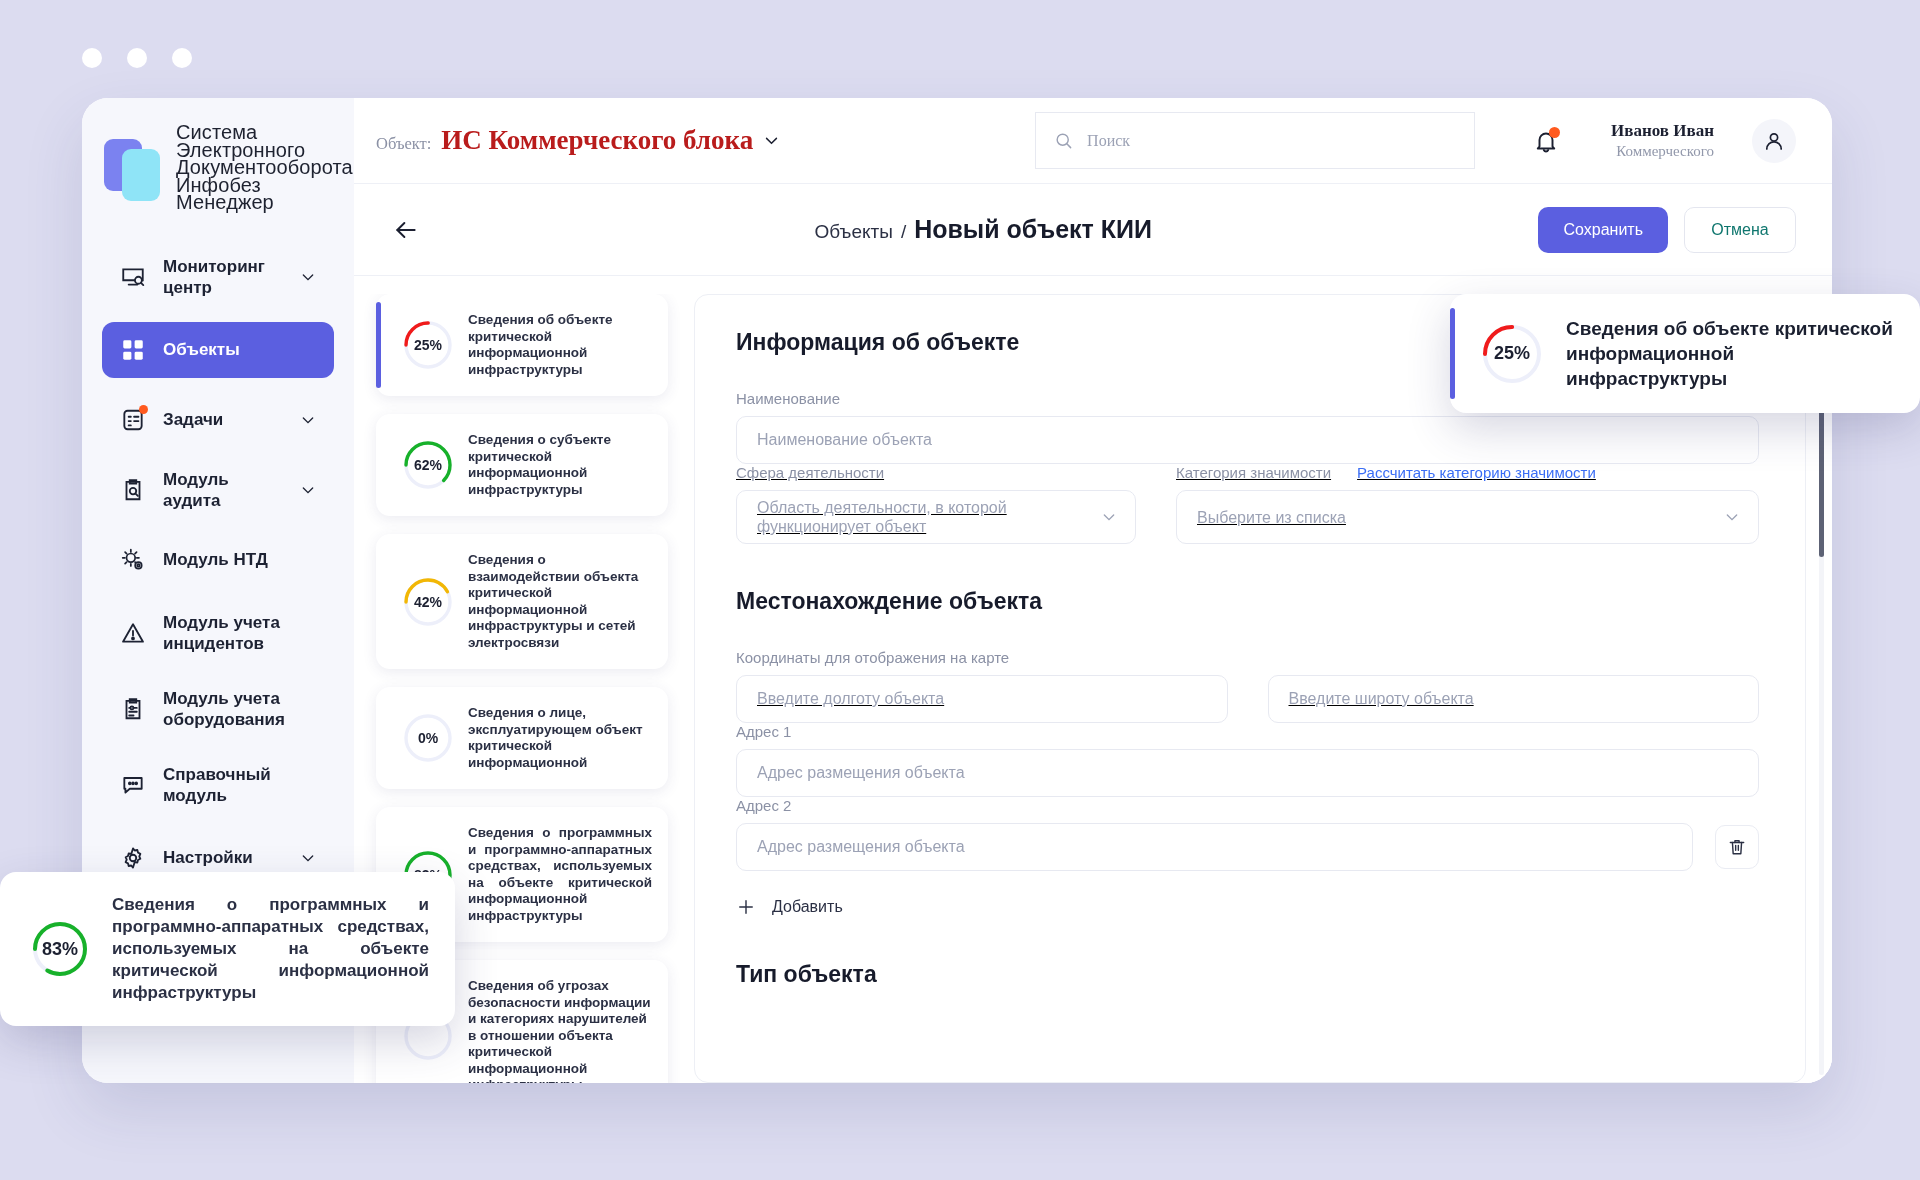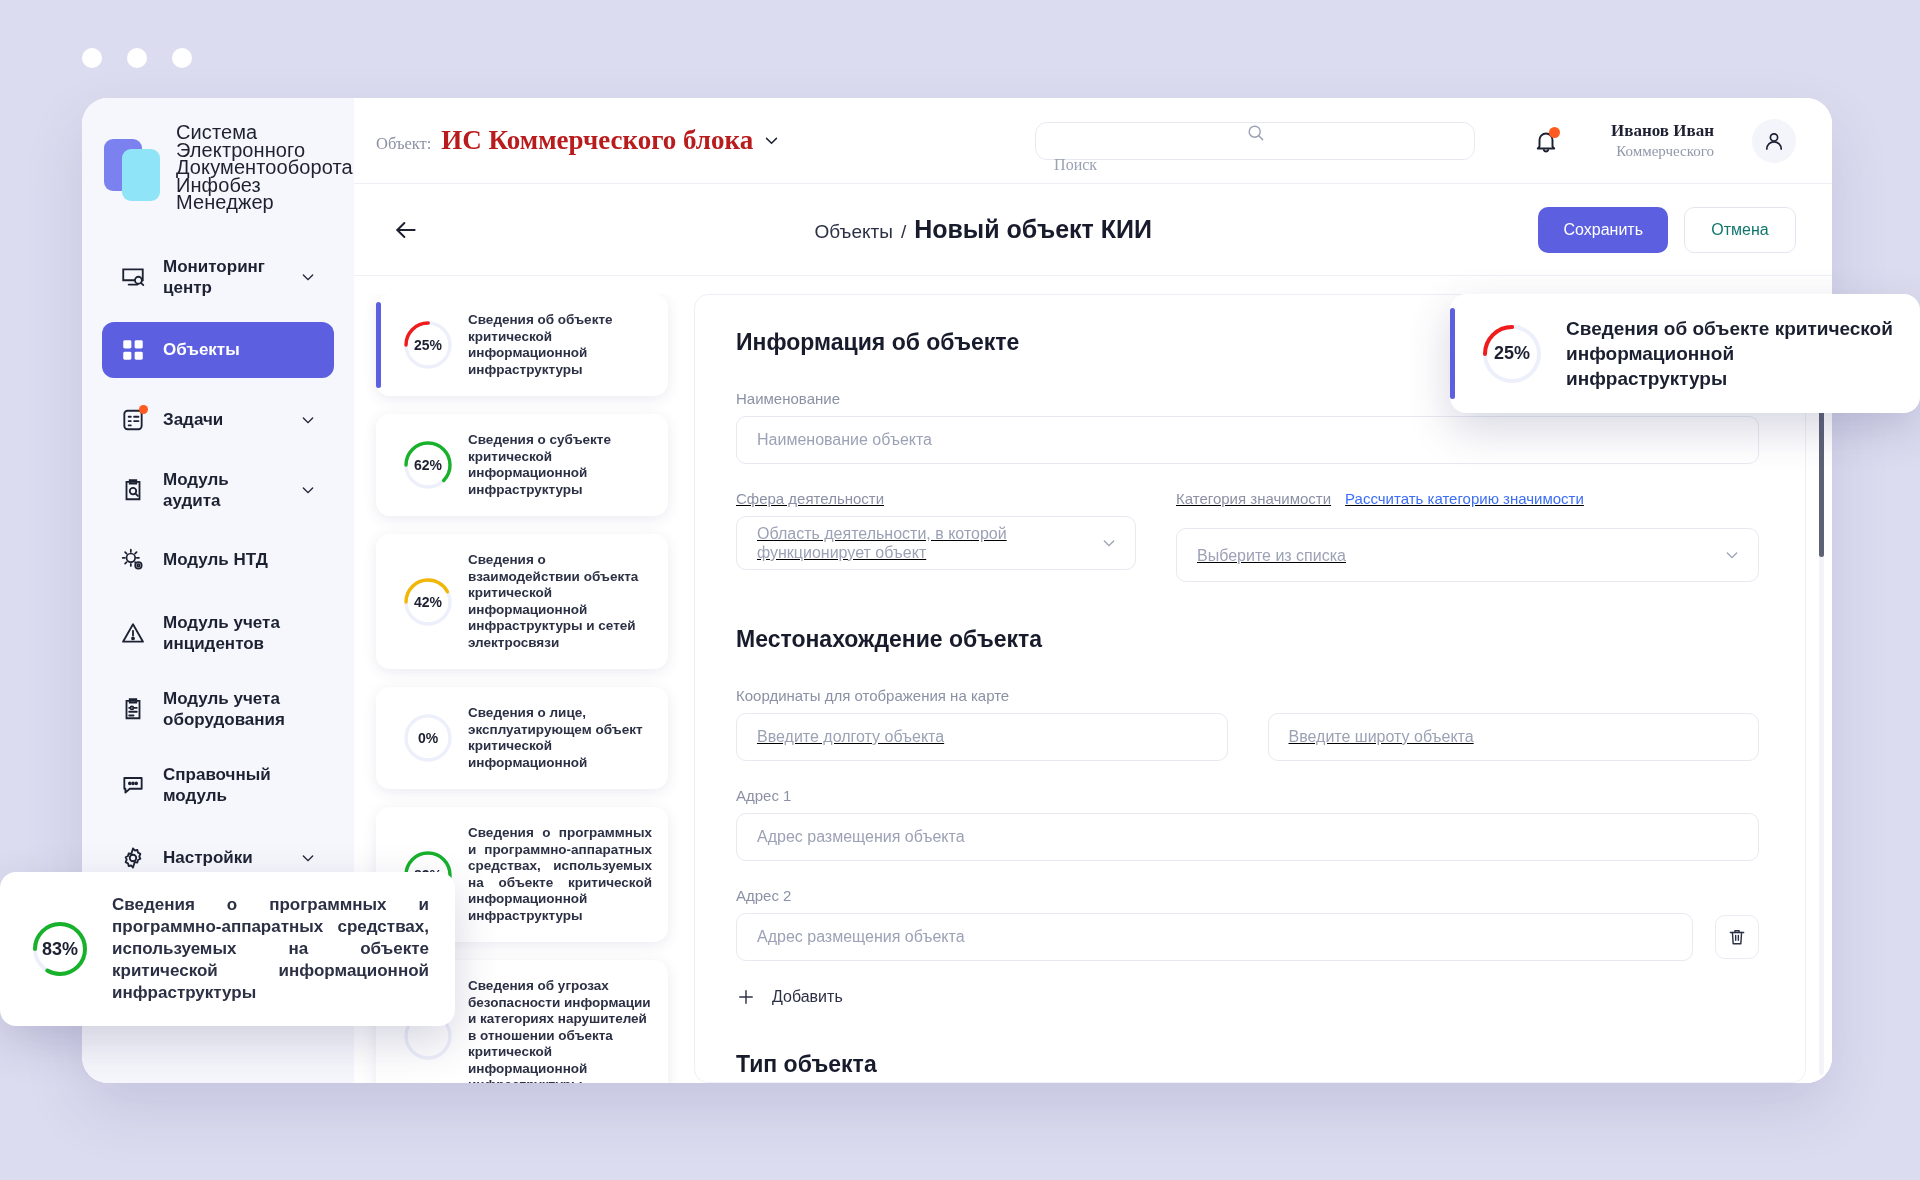--- a/index.html
+++ b/index.html
@@ -75,25 +75,24 @@
     font-family: Liberation Serif, serif;
   }
   .obj-picker { display: flex; align-items: baseline; gap: 10px; cursor: pointer; }
   .obj-label { font-size: 16.5px; color: #8b91a5; }
   .obj-value { font-size: 27px; font-weight: 700; color: #b91c1c; }
   .obj-chev { width: 17px; height: 17px; align-self: center; }
   .obj-chev svg { width: 17px; height: 17px; display: block; }
 
   .search {
     margin-left: auto;
-    width: 440px; height: 38px;
-    border: 1px solid #e7e9f1; border-radius: 12px;
+    width: 440px; height: 57px;
+    border: 1px solid #e7e9f1; border-radius: 0;
     display: flex; align-items: center; gap: 14px; padding: 0 18px;
     background: #fff;
-    flex-direction: column;
   }
   .search svg { width: 19px; height: 19px; display: block; flex: 0 0 19px; }
   .search input {
     border: 0; outline: 0; font-size: 16px; color: #2a2f42;
     font-family: inherit; width: 100%; background: transparent;
   }
   .search input::placeholder { color: #9ca2b5; }
 
   .bell { position: relative; width: 26px; height: 26px; margin-left: 40px; cursor: pointer; }
   .bell svg { width: 26px; height: 26px; display: block; }
@@ -175,23 +174,23 @@
   .row { display: flex; gap: 40px; }
   .col { flex: 1; min-width: 0; text-decoration: underline; }
   .col.narrow { flex: 0 0 400px; }
   .select {
     height: 54px; border: 1px solid #e7e9f1; border-radius: 10px;
     display: flex; align-items: center; justify-content: space-between; gap: 12px;
     padding: 0 18px 0 20px; font-size: 16px; color: #9ca2b5; background: #fff; cursor: pointer;
   }
   .select .txt { line-height: 19px; }
   .select svg { width: 16px; height: 16px; flex: 0 0 16px; display: block; }
-  .label-row { display: flex; align-items: center; gap: 14px; margin-bottom: 21px; }
+  .label-row { display: flex; align-items: center; gap: 26px; margin-bottom: 9px; }
   .link { font-size: 15px; color: #3b6ef5; cursor: pointer; }
-  .mb26 { margin-bottom: 26px; }
+  .mb26 { }
   .mb18 { margin-bottom: 18px; }
   .addr-row { display: flex; align-items: center; gap: 22px; }
   .addr-row .input { flex: 1; }
   .icon-btn {
     width: 44px; height: 44px; flex: 0 0 44px; border: 1px solid #eaecf3; border-radius: 10px;
     display: flex; align-items: center; justify-content: center; cursor: pointer; background: #fff;
   }
   .icon-btn svg { width: 20px; height: 20px; display: block; }
   .add-row { display: flex; align-items: center; gap: 16px; margin-top: 26px; cursor: pointer; }
   .add-row svg { width: 20px; height: 20px; display: block; }

